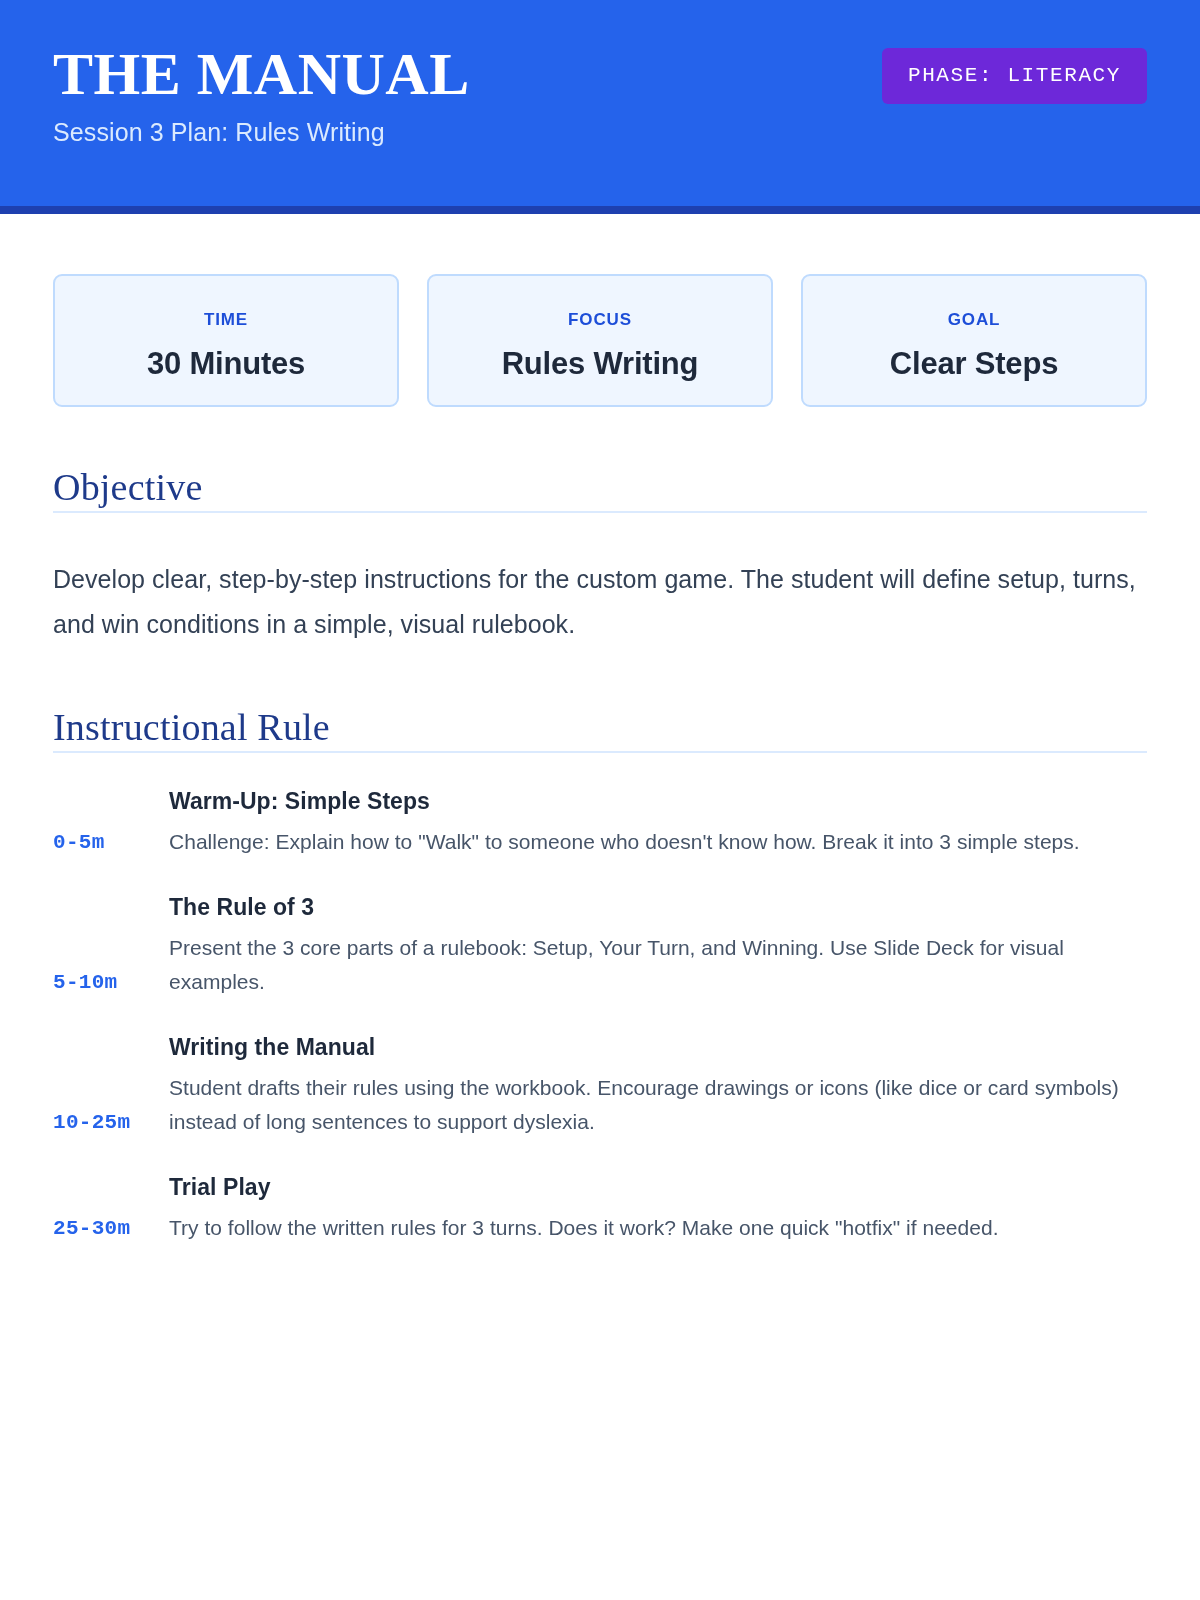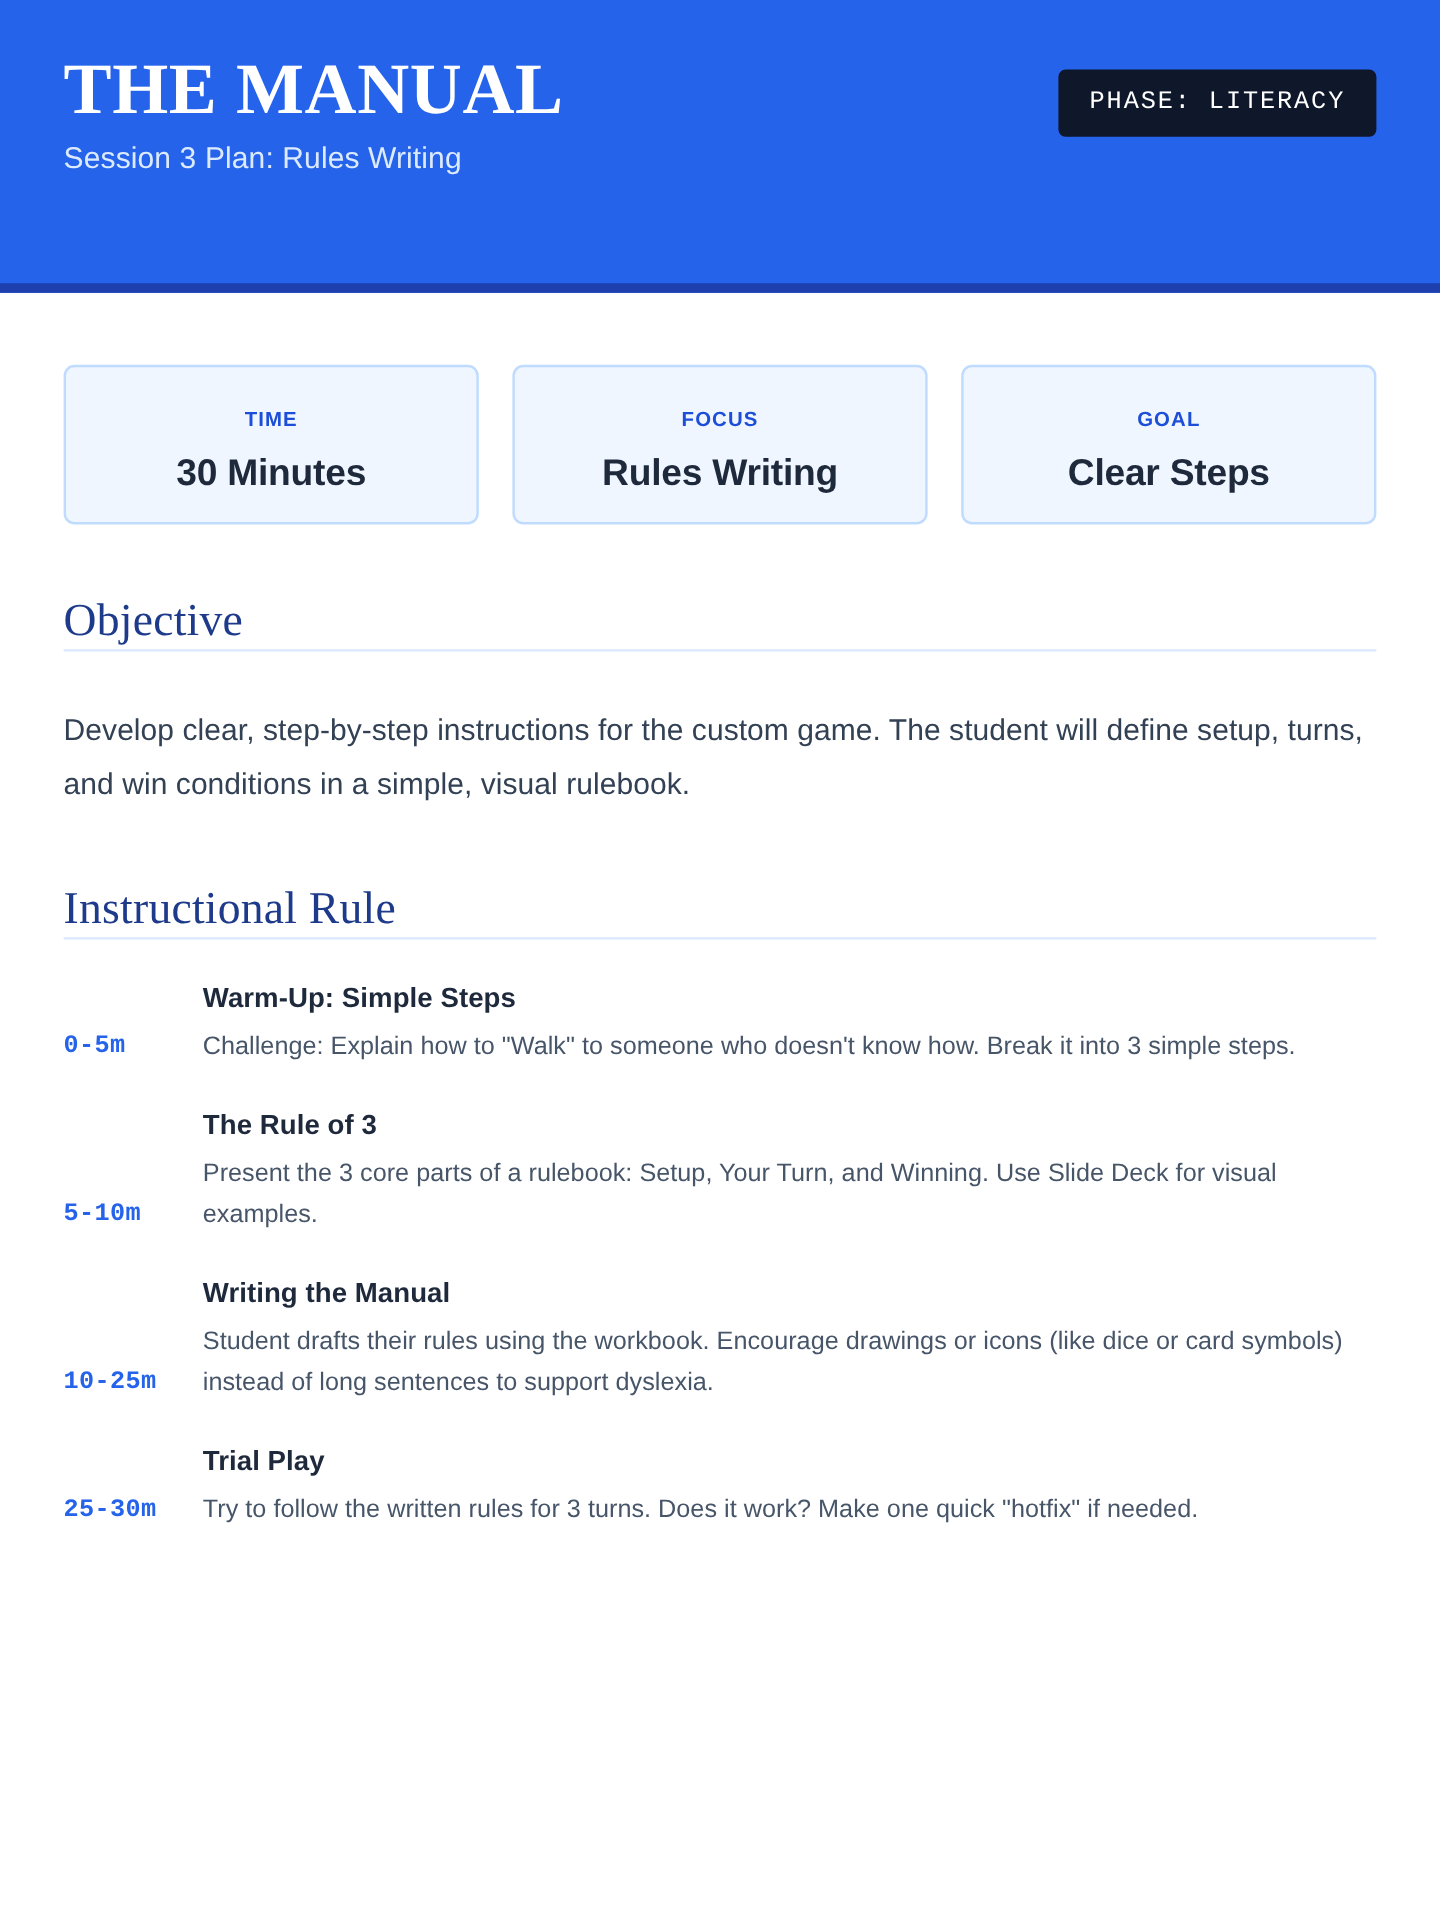--- a/index.html
+++ b/index.html
@@ -17,21 +17,21 @@
 
   
   .header {
     background: #2563eb;
     border-bottom: 8px solid #1e40af;
     padding: 44px 53px 42px 53px;
     display: flex;
     align-items: flex-start;
     justify-content: space-between;
     box-sizing: border-box;
-    height: 244px;
+    height: 214px;
   }
   .header-left {
     display: flex;
     flex-direction: column;
   }
   .app-title {
     font-family: "Liberation Serif", serif;
     font-weight: bold;
     font-size: 60px;
     line-height: 1.02;
@@ -45,24 +45,24 @@
     color: #dbeafe;
     margin-top: 13px;
     font-weight: normal;
     letter-spacing: 0.1px;
   }
   .phase-badge {
     font-family: "Liberation Mono", monospace;
     font-size: 21px;
     letter-spacing: 1.6px;
     color: #ffffff;
-    background: #0f172a;
+    background: #6d28d9;
     border-radius: 6px;
     padding: 16px 26px 17px 26px;
-    margin-top: 14px;
+    margin-top: 4px;
     white-space: pre;
   }
 
   
   .page {
     padding: 0 53px;
     box-sizing: border-box;
   }
 
   

